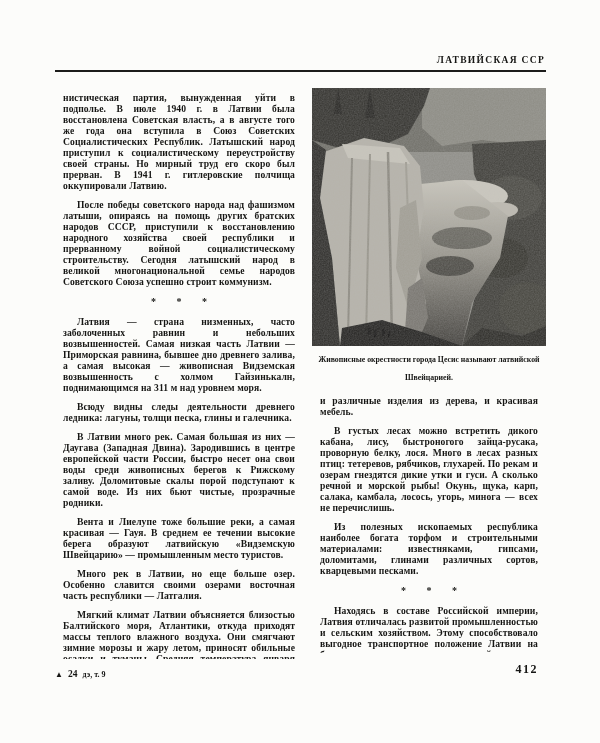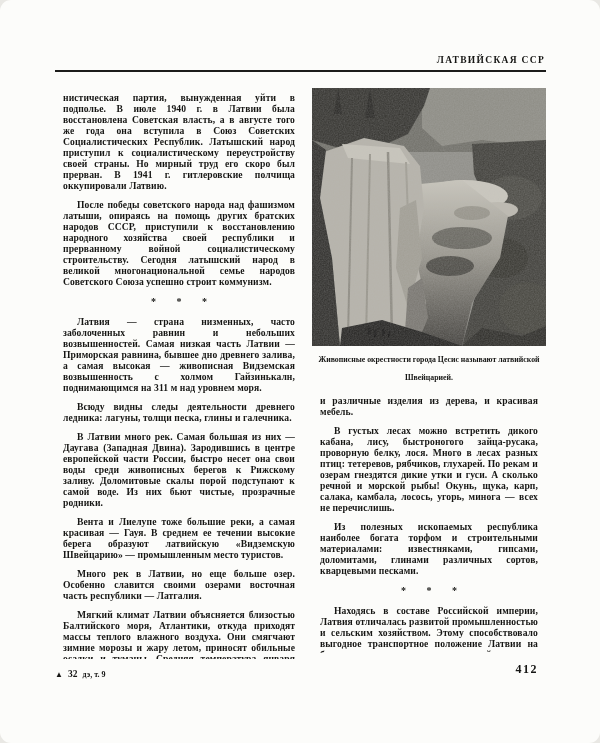--- a/index.html
+++ b/index.html
@@ -1,19 +1,19 @@
 <!DOCTYPE html>
 <html><head>
 <meta charset="utf-8">
 <style>
   html,body { margin:0; padding:0; background:#e9e8e4; }
   .page {
     position:relative; width:600px; height:743px; margin:0 auto;
     background:#fcfcfa; overflow:hidden;
-    font-family:"Liberation Serif", serif; color:#161614;border-radius:11px;
+    font-family:"Liberation Serif", serif; color:#161614;
   }
   .running-head {
     position:absolute; top:55px; right:55px;
     font-size:9.5px; font-weight:bold; letter-spacing:1.3px;
   }
   .rule {
     position:absolute; left:55px; right:54px; top:70px; height:2px;
     background:#1c1c1a;
   }
   .col {
@@ -126,19 +126,19 @@
   <div class="col right-col">
     <p class="noind">и различные изделия из дерева, и красивая мебель.</p>
     <p>В густых лесах можно встретить дикого кабана, лису, быстроногого зайца-русака, проворную белку, лося. Много в лесах разных птиц: тетеревов, рябчиков, глухарей. По рекам и озерам гнездятся дикие утки и гуси. А сколько речной и морской рыбы! Окунь, щука, карп, салака, камбала, лосось, угорь, минога — всех не перечислишь.</p>
     <p>Из полезных ископаемых республика наиболее богата торфом и строительными материалами: известняками, гипсами, доломитами, глинами различных сортов, кварцевыми песками.</p>
     <div class="sep">* * *</div>
     <p>Находясь в составе Российской империи, Латвия отличалась развитой промышленностью и сельским хозяйством. Этому способствовало выгодное транспортное положение Латвии на берегах почти незамерзающей части Балтийского моря и близость к крупным промышленным центрам России — Петербургу и Москве. Для того чтобы вывозить русское сырье и ввозить заграничные промышленные товары, были построены железные дороги. Они соединили</p>
   </div>
 
   <div class="footer-mark">
     <span class="tri">▲</span>
-    <span class="sig-num">32</span>
+    <span class="sig-num">24</span>
     <span class="sig-text">дэ, т. 9</span>
   </div>
 
   <div class="page-num">412</div>
 
 </div>
 
 </body></html>

